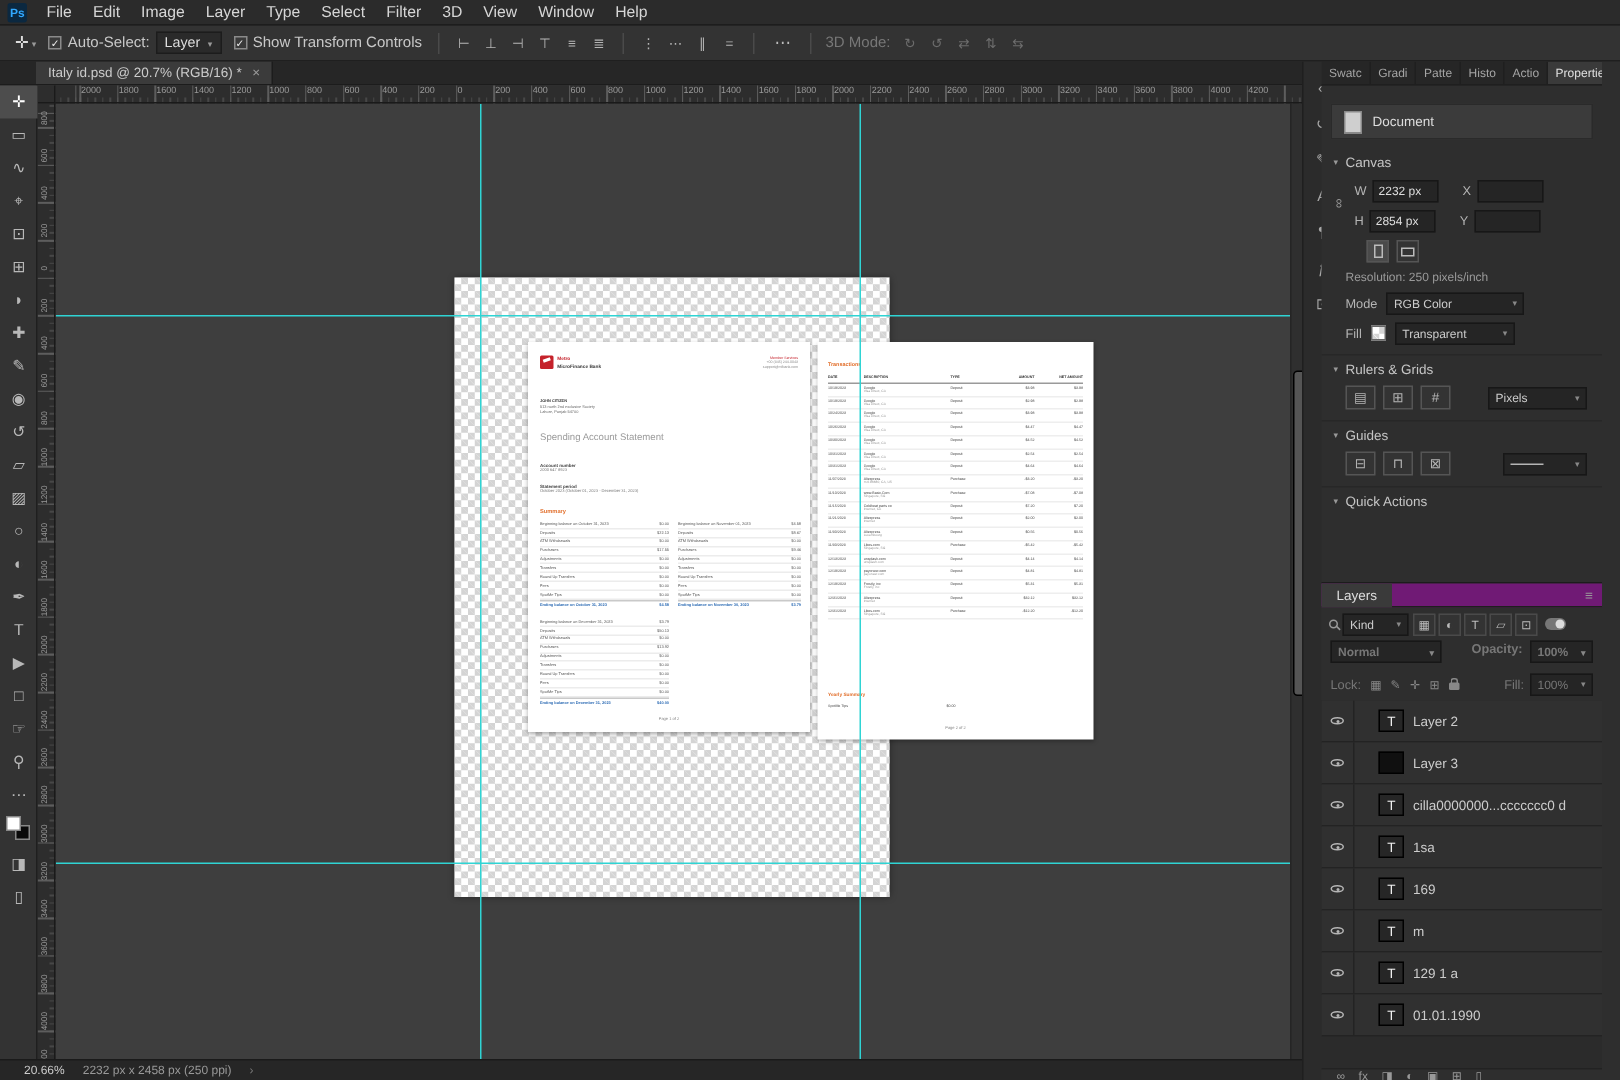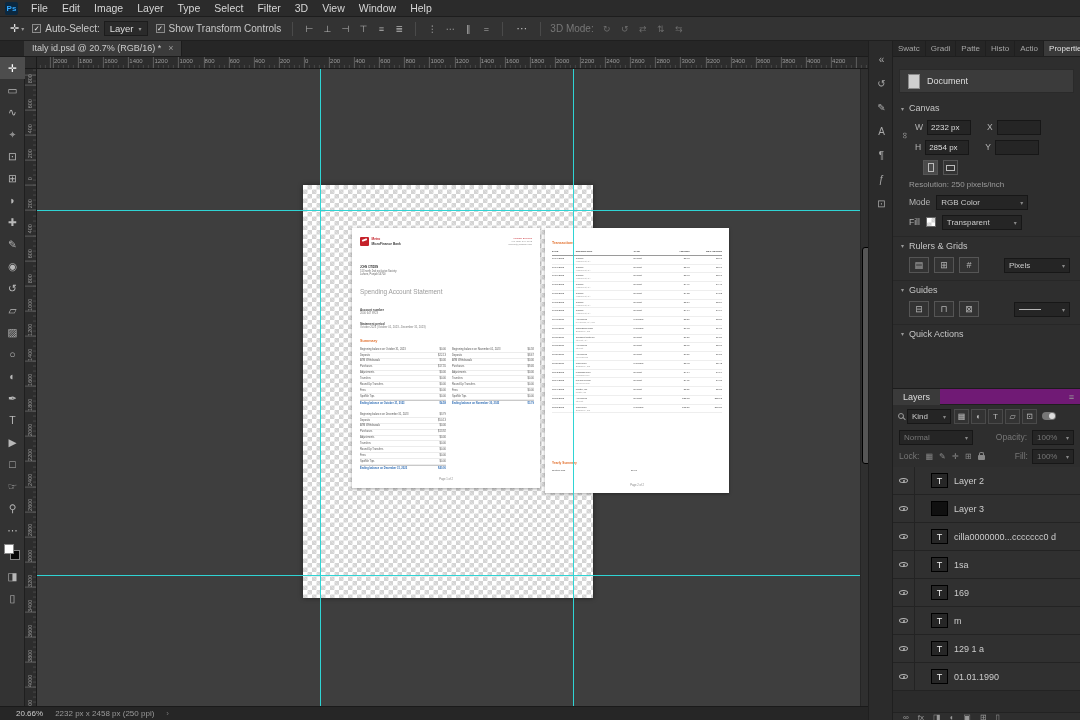--- a/index.html
+++ b/index.html
@@ -123,21 +123,21 @@
     font-size:2.4px;color:#444;}
   .p2-foot{position:absolute;left:0;right:0;bottom:6px;text-align:center;font-size:2.7px;color:#888;}
 
   
   #side-strip{position:absolute;right:187px;top:41px;width:25px;bottom:0;background:#2b2b2b;
     border-left:1px solid #1f1f1f;border-right:1px solid #1f1f1f;padding-top:6px;}
   .strip-ico{width:25px;height:24px;display:flex;align-items:center;justify-content:center;
     color:#a8a8a8;font-size:10px;}
 
   
-  #panels{position:absolute;right:0;top:41px;width:187px;bottom:0;background:#2e2e2e;}
+  #panels{position:absolute;right:12px;top:41px;width:187px;bottom:0;background:#2e2e2e;}
   #panel-tabs{position:absolute;left:0;top:0;right:0;height:16px;display:flex;background:#262626;
     border-bottom:1px solid #1f1f1f;overflow:hidden;}
   .panel-tab{padding:0 5px;font-size:8px;line-height:16px;color:#a5a5a5;border-right:1px solid #1f1f1f;
     white-space:nowrap;overflow:hidden;flex:none;}
   .panel-tab.active{background:#3a3a3a;color:#e0e0e0;}
 
   #properties{position:absolute;left:0;top:16px;right:0;height:331px;overflow:hidden;}
   .doc-row{height:24px;background:#3b3b3b;display:flex;align-items:center;gap:7px;
     padding:0 8px;margin:12px 6px 6px 6px;border:1px solid #2a2a2a;}
   .doc-ico{width:12px;height:15px;background:#cfcfcf;border:1px solid #8a8a8a;flex:none;}
@@ -182,21 +182,21 @@
   .panel-menu{margin-left:auto;padding-right:6px;color:#999;font-size:9px;}
   .filter-row{height:22px;display:flex;align-items:center;gap:3px;padding:0 5px;font-size:8.5px;color:#bbb;}
   .mag{width:6px;height:6px;border:1px solid #999;border-radius:50%;position:relative;flex:none;}
   .mag:after{content:'';position:absolute;width:4px;height:1px;background:#999;
     transform:rotate(45deg);right:-3px;bottom:-1px;}
   .kind-dd{width:44px;}
   .f-ico{width:15px;height:15px;border:1px solid #4a4a4a;background:#333;display:flex;align-items:center;
     justify-content:center;font-size:8px;color:#bbb;flex:none;}
   .toggle{width:14px;height:8px;border-radius:4px;background:#777;margin-left:2px;position:relative;flex:none;}
   .toggle:after{content:'';position:absolute;right:1px;top:1px;width:6px;height:6px;border-radius:50%;background:#ddd;}
-  .blend-row{height:20px;display:flex;align-items:center;gap:5px;padding:0 6px;font-size:8.5px;color:#777;}
+  .blend-row{height:20px;display:flex;gap:5px;padding:0 6px;font-size:8.5px;color:#777;font-weight:bold;}
   .psel.dimmed{color:#777;}
   .lock-row{height:18px;display:flex;align-items:center;gap:4px;padding:0 6px;font-size:8.5px;color:#777;}
   .l-ico{width:12px;text-align:center;font-size:8px;color:#888;flex:none;display:inline-flex;justify-content:center;}
   .lock-shape{width:7px;height:5px;background:#888;border-radius:1px;position:relative;margin-top:3px;}
   .lock-shape:before{content:'';position:absolute;top:-3px;left:1px;width:3px;height:3px;
     border:1px solid #888;border-bottom:none;border-radius:2px 2px 0 0;}
   #layer-rows{position:absolute;left:0;top:78px;right:0;bottom:8px;overflow:hidden;background:#2b2b2b;}
   .layer-row{height:28px;display:flex;align-items:stretch;border-bottom:1px solid #232323;background:#303030;}
   .layer-row.selected{background:#434343;}
   .eye-cell{width:22px;border-right:1px solid #232323;display:flex;align-items:center;justify-content:center;flex:none;}

